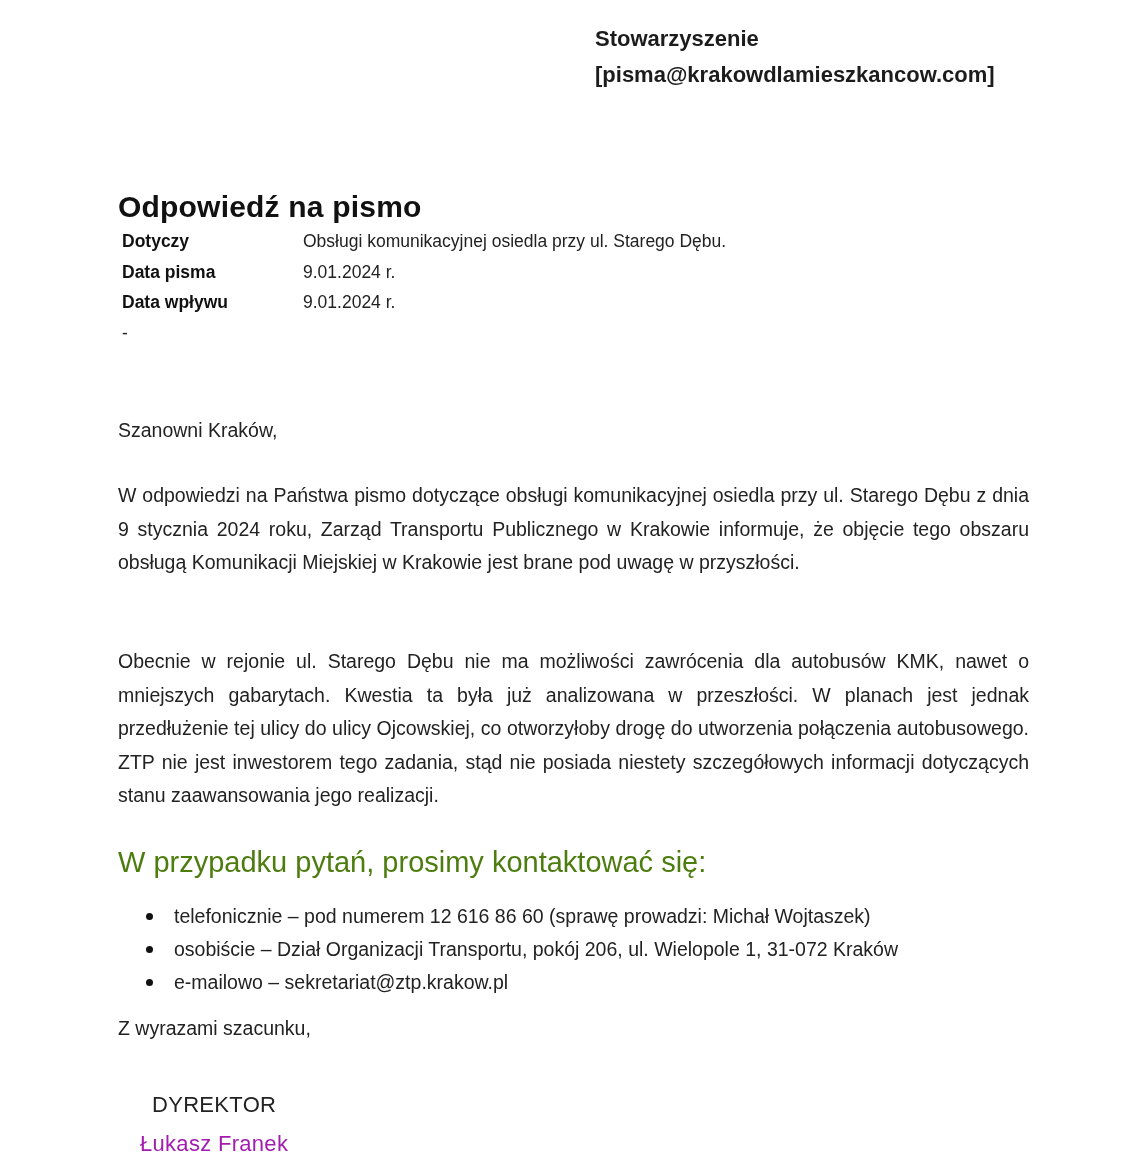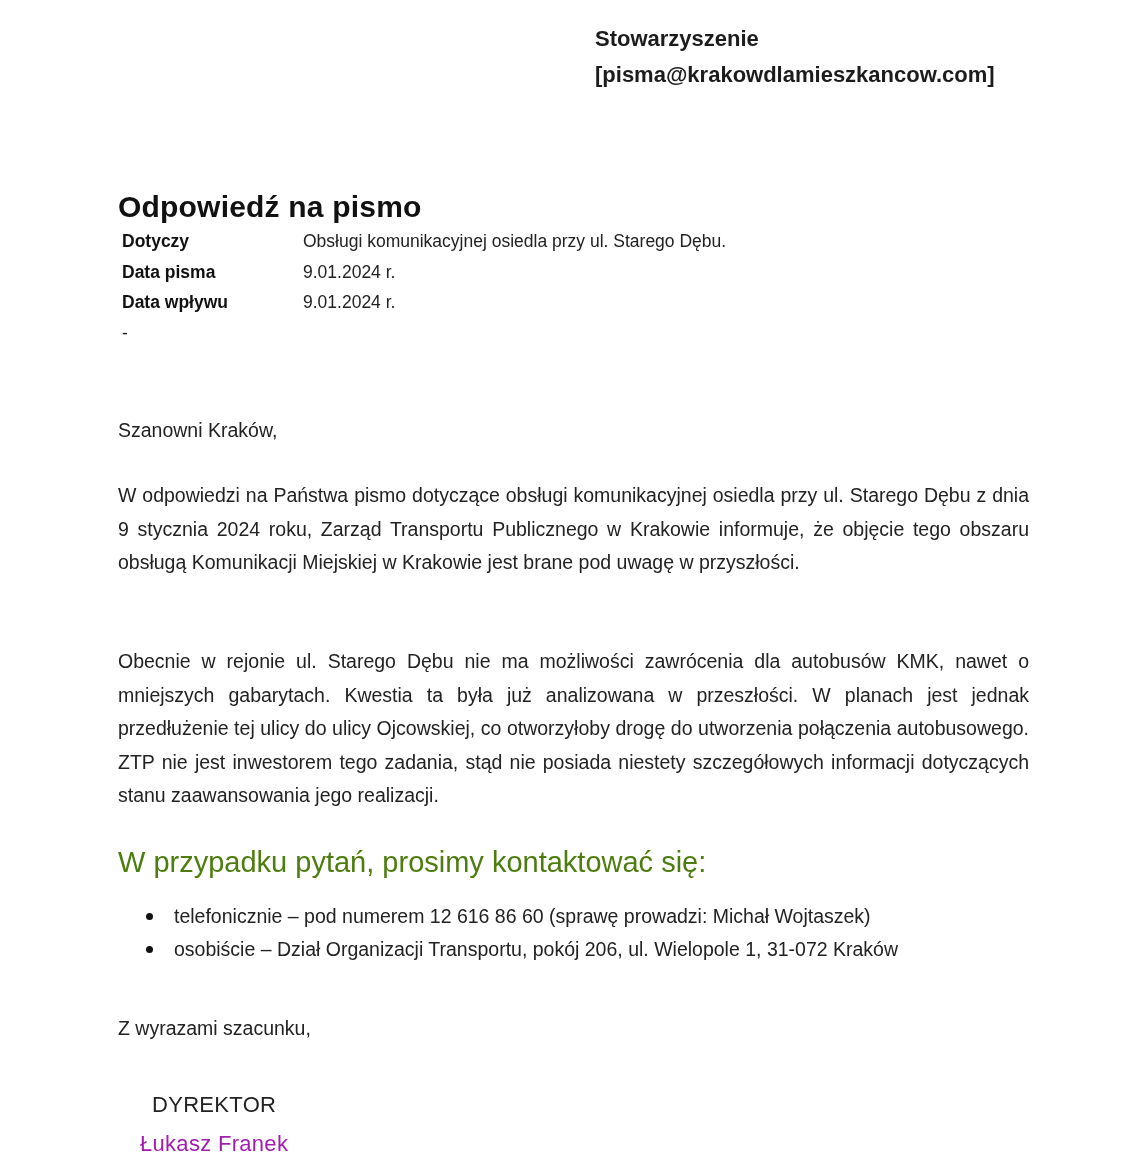--- a/index.html
+++ b/index.html
@@ -88,17 +88,21 @@
 <div class="contact-heading">W przypadku pytań, prosimy kontaktować się:</div>
 <ul class="contact-list">
   <li>
     <span class="bullet"></span>
     <span>telefonicznie – pod numerem 12 616 86 60 (sprawę prowadzi: Michał Wojtaszek)</span>
   </li>
   <li>
     <span class="bullet"></span>
     <span>osobiście – Dział Organizacji Transportu, pokój 206, ul. Wielopole 1, 31-072 Kraków</span>
   </li>
+  <li>
+    <span class="bullet"></span>
+    <span>e-mailowo – sekretariat@ztp.krakow.pl</span>
+  </li>
 </ul>
 
 <div class="closing">Z wyrazami szacunku,</div>
 <div class="signature-title">DYREKTOR</div>
 <div class="signature-name">Łukasz Franek</div>
 
 </body></html>

